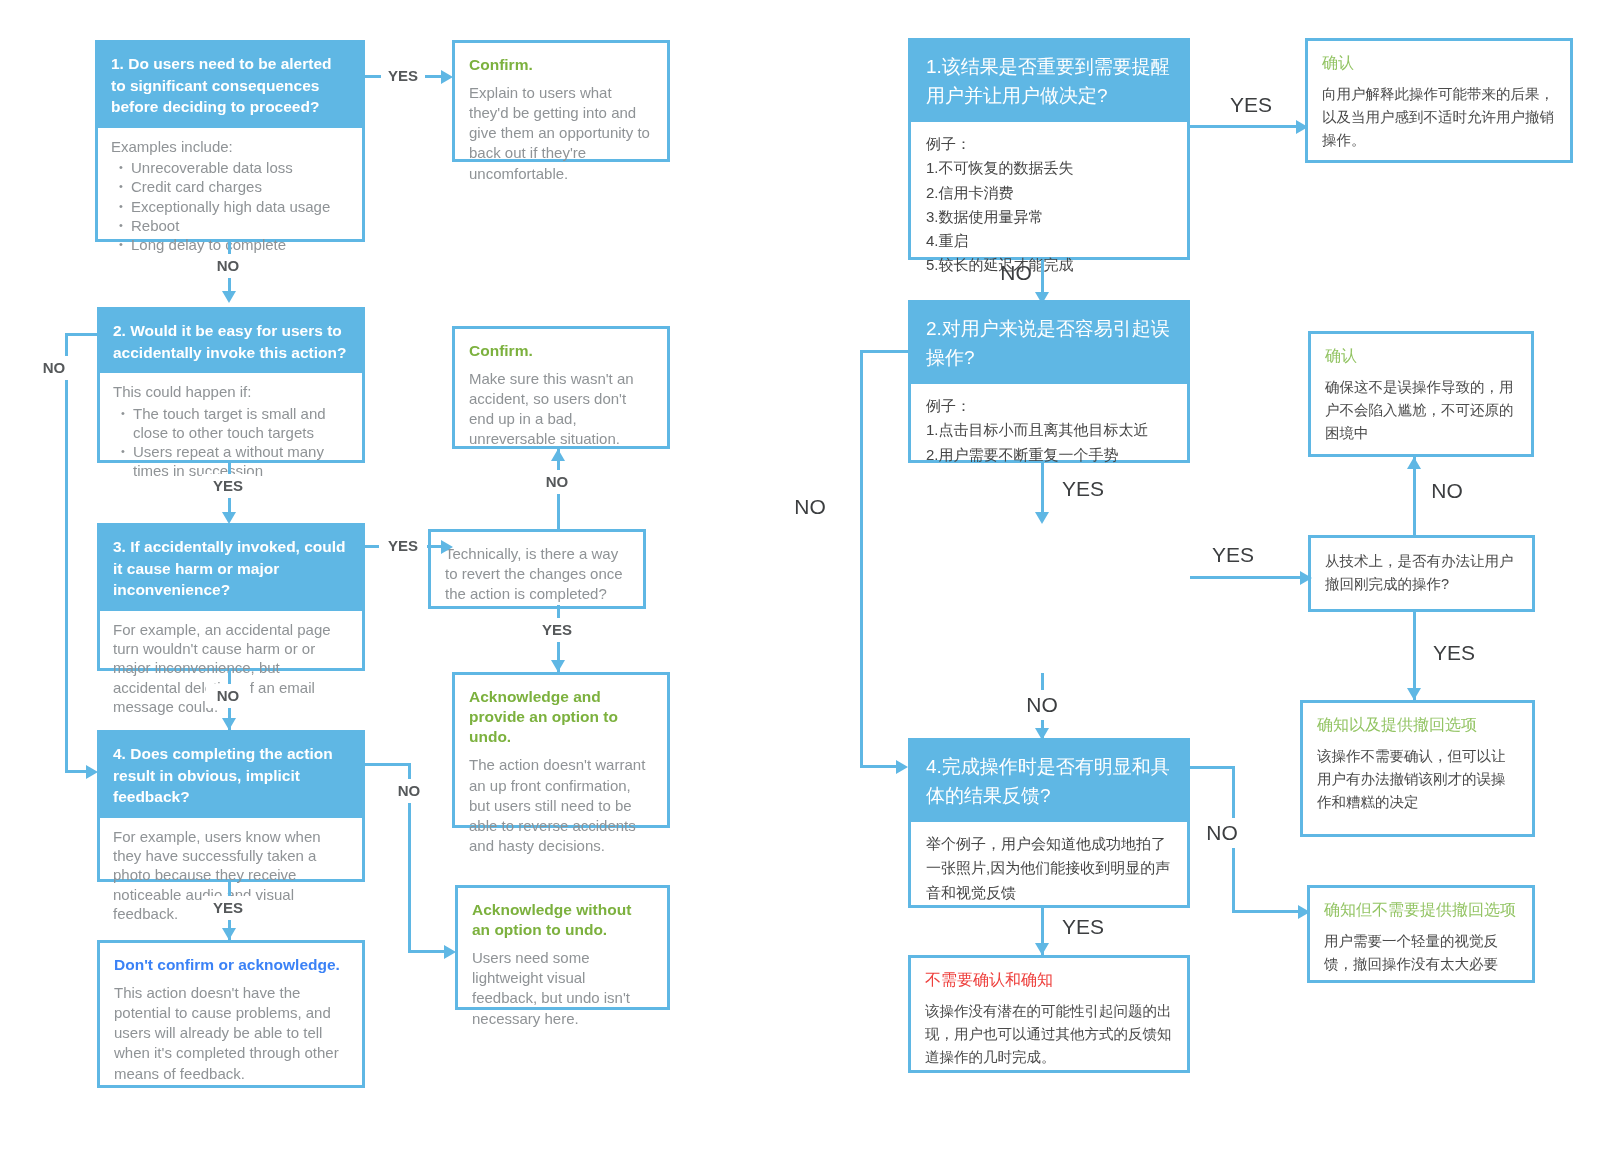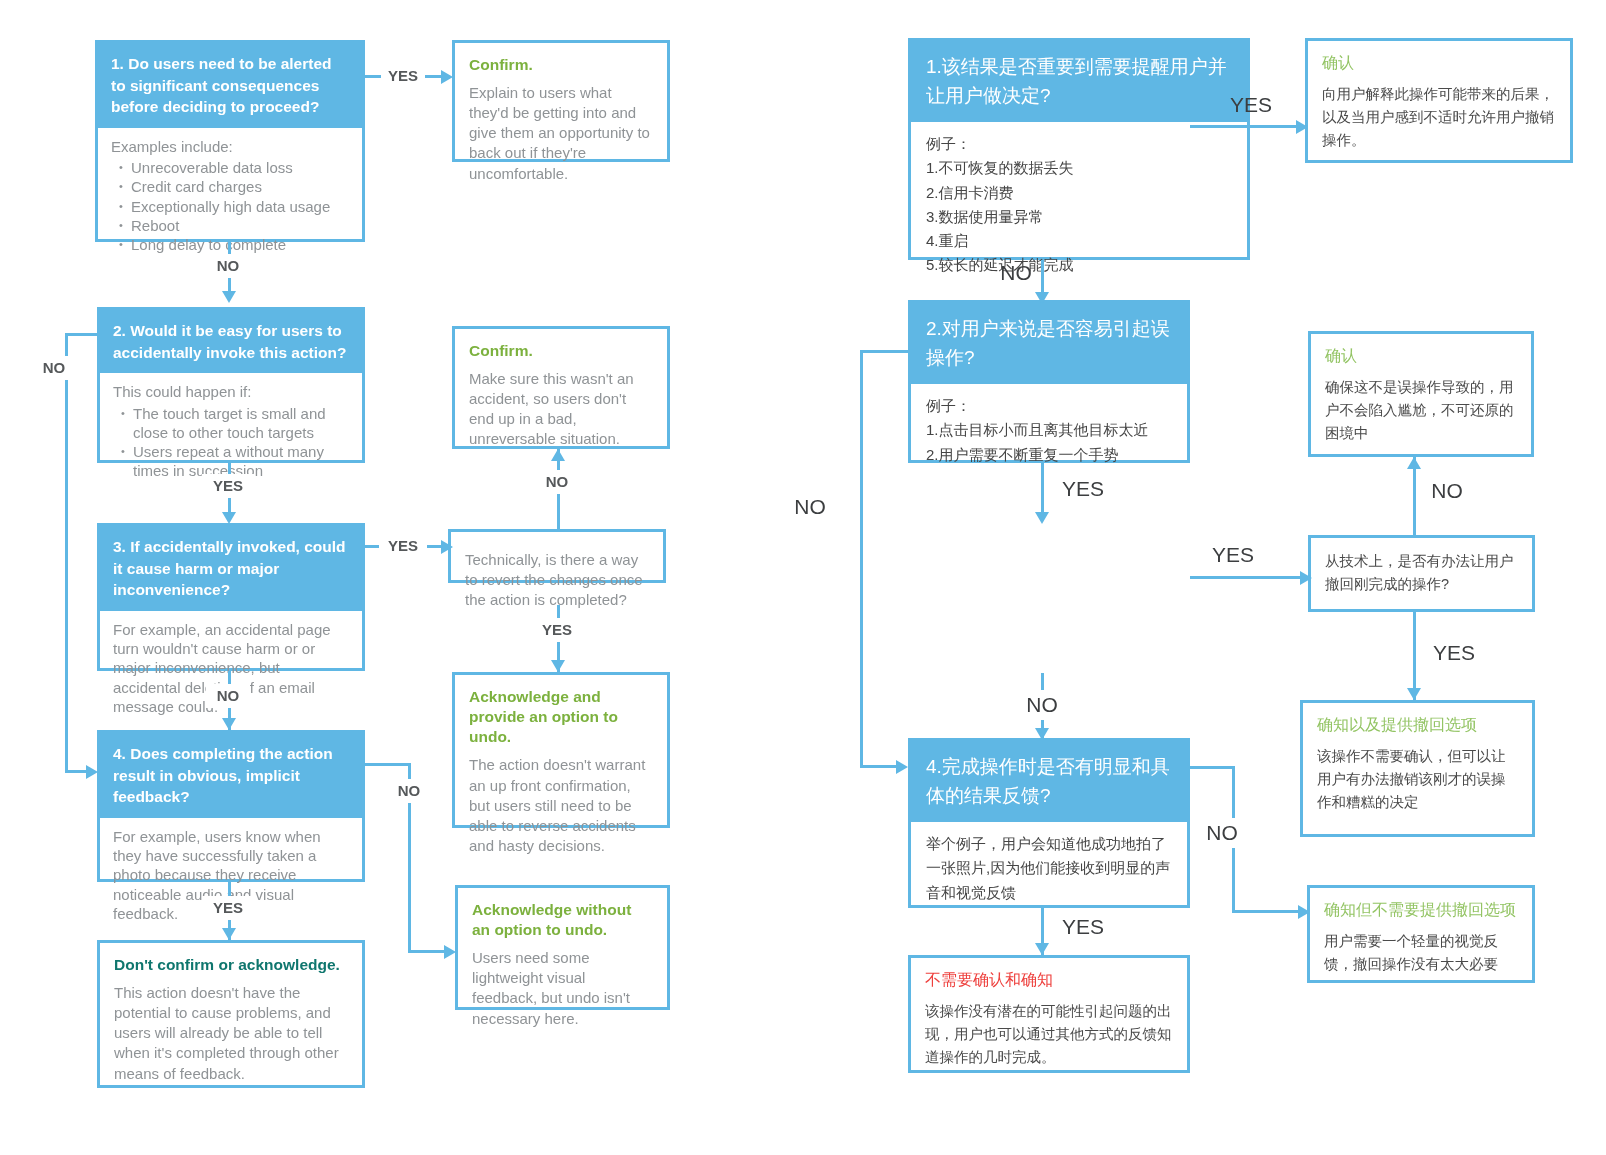--- a/index.html
+++ b/index.html
@@ -9,21 +9,21 @@
   .qbox{position:absolute;border:3px solid #5fb7e4;background:#fff;box-sizing:border-box;}
   .qhead{background:#5fb7e4;color:#fff;font-weight:700;font-size:15.5px;line-height:1.4;padding:10px 13px;}
   .qbody{padding:9px 13px;color:#8f9396;font-size:15px;line-height:1.28;}
   .qbody ul{margin:2px 0 0 0;padding:0 0 0 8px;list-style:none;}
   .qbody li{padding-left:12px;position:relative;}
   .qbody li:before{content:"•";position:absolute;left:0;top:0;font-size:11px;line-height:19px;}
   
   .abox{position:absolute;border:3px solid #5fb7e4;background:#fff;box-sizing:border-box;padding:12px 14px;}
   .abox .t{font-weight:700;font-size:15.5px;line-height:1.3;margin:0 0 8px 0;}
   .abox .b{font-size:15px;line-height:1.34;color:#8f9396;}
-  .t.green{color:#7cb13e;} .t.orange{color:#0f766e;}
+  .t.green{color:#7cb13e;} .t.orange{color:#3b82f6;}
   
   .qhead.cn{font-weight:400;font-size:19px;line-height:1.5;padding:12px 15px;}
   .qbody.cn{color:#454545;font-size:15px;line-height:1.62;padding:10px 15px;}
   .abox.cn .t{font-weight:400;font-size:16px;margin-bottom:9px;}
   .abox.cn .b{font-size:14.5px;line-height:1.6;color:#4a4a4a;}
   .t.cngreen{color:#93c464;} .t.cnred{color:#ee403d;}
   .b.dark{color:#4a4a4a;font-size:15px;line-height:1.6;}
   
   .hl{position:absolute;height:3px;background:#5fb7e4;z-index:1;}
   .vl{position:absolute;width:3px;background:#5fb7e4;z-index:1;}
@@ -74,21 +74,21 @@
   <div class="abox" style="left:452px;top:326px;width:218px;height:123px">
     <div class="t green">Confirm.</div>
     <div class="b">Make sure this wasn't an accident, so users don't end up in a bad, unreversable situation.</div>
   </div>
 
   <div class="qbox" style="left:97px;top:523px;width:268px;height:148px">
     <div class="qhead">3. If accidentally invoked, could it cause harm or major inconvenience?</div>
     <div class="qbody">For example, an accidental page turn wouldn't cause harm or or major inconvenience, but accidental deletion of an email message could.</div>
   </div>
 
-  <div class="abox" style="left:448px;top:529px;width:218px;height:54px;padding:18px 14px">
+  <div class="abox" style="left:428px;top:529px;width:218px;height:80px;padding:12px 14px">
     <div class="b">Technically, is there a way to revert the changes once the action is completed?</div>
   </div>
 
   <div class="abox" style="left:452px;top:672px;width:218px;height:156px">
     <div class="t green">Acknowledge and provide an option to undo.</div>
     <div class="b">The action doesn't warrant an up front confirmation, but users still need to be able to reverse accidents and hasty decisions.</div>
   </div>
 
   <div class="qbox" style="left:97px;top:730px;width:268px;height:152px">
     <div class="qhead">4. Does completing the action result in obvious, implicit feedback?</div>
@@ -142,21 +142,21 @@
   <div class="hl" style="left:365px;top:763px;width:46px"></div>
   <div class="vl" style="left:408px;top:763px;height:190px"></div>
   <div class="hl" style="left:408px;top:950px;width:38px"></div>
   <div class="arr r" style="left:444px;top:945px"></div>
   <div class="lbl bg" style="left:387px;top:779px;width:44px">NO</div>
 
   <div class="vl" style="left:228px;top:882px;height:58px"></div>
   <div class="arr d" style="left:222px;top:928px"></div>
   <div class="lbl bg" style="left:202px;top:896px;width:52px">YES</div>
 
-  <div class="qbox" style="left:908px;top:38px;width:342px;height:222px">
+  <div class="qbox" style="left:908px;top:38px;width:282px;height:222px">
     <div class="qhead cn">1.该结果是否重要到需要提醒用户并让用户做决定?</div>
     <div class="qbody cn">
       <div>例子：</div>
       <div>1.不可恢复的数据丢失</div>
       <div>2.信用卡消费</div>
       <div>3.数据使用量异常</div>
       <div>4.重启</div>
       <div>5.较长的延迟才能完成</div>
     </div>
   </div>

